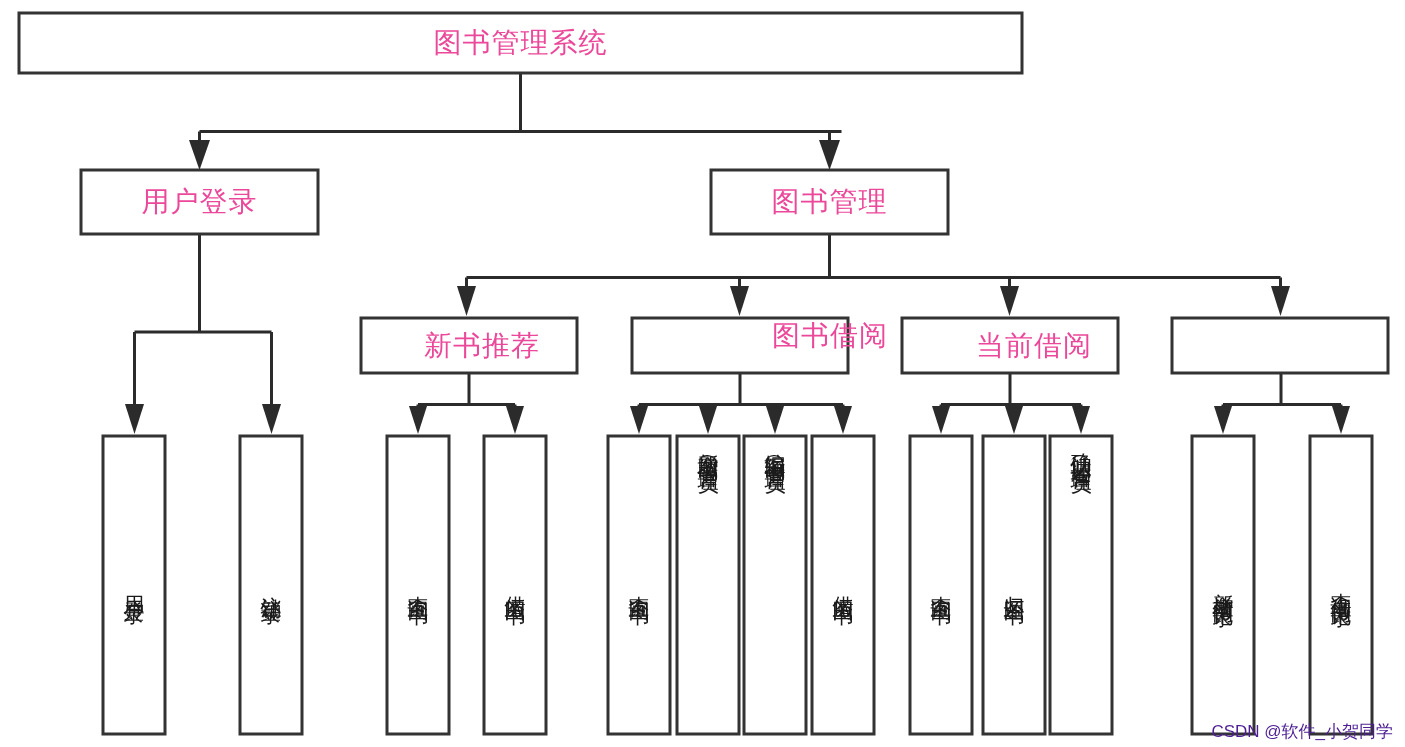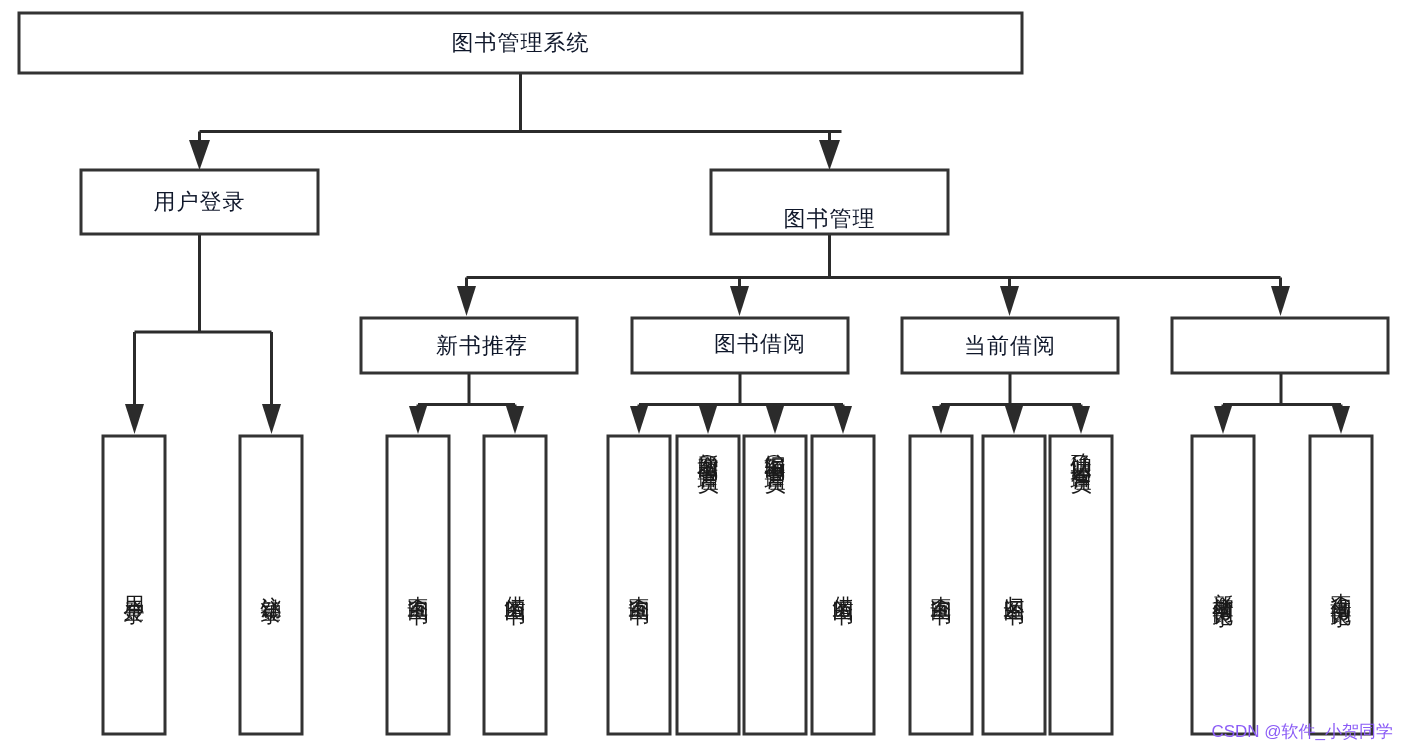--- a/index.html
+++ b/index.html
@@ -41,21 +41,21 @@
   .arrow-head {
     fill: #2b2b2b;
     stroke: none;
   }
   .watermark-text {
     position: absolute;
     right: 12px;
     bottom: 4px;
     font-family: "Liberation Sans", "DejaVu Sans", sans-serif;
     font-size: 17px;
-    color: #8b5cf6;
+    color: #4c1d95;
     white-space: nowrap;
     pointer-events: none;
   }
   .vlabel-wrap {
     position: absolute;
     display: flex;
     align-items: center;
     justify-content: center;
     pointer-events: none;
   }
@@ -71,22 +71,22 @@
   }
   .hlabel-wrap {
     position: absolute;
     display: flex;
     align-items: center;
     justify-content: center;
     pointer-events: none;
   }
   .hlabel-inner {
     font-family: Liberation Sans, sans-serif;
-    font-size: 22px;
-    color: #0f172a;
+    font-size: 28px;
+    color: #ec4899;
     letter-spacing: 1px;
     white-space: nowrap;
   }
 </style>
 </head>
 <body>
 
 <div id="diagram-root">
 
   <svg id="flow-svg" viewBox="0 0 1405 747">
@@ -190,33 +190,33 @@
   </svg>
 
   <div class="hlabel-wrap" style="left:19px; top:13px; width:1003px; height:60px;">
     <span class="hlabel-inner">图书管理系统</span>
   </div>
 
   <div class="hlabel-wrap" style="left:81px; top:170px; width:237px; height:64px;">
     <span class="hlabel-inner">用户登录</span>
   </div>
 
-  <div class="hlabel-wrap" style="left:711px; top:170px; width:237px; height:64px;align-items:flex-end;">
+  <div class="hlabel-wrap" style="left:711px; top:170px; width:237px; height:64px;">
     <span class="hlabel-inner">图书管理</span>
   </div>
 
   <div class="hlabel-wrap" style="left:361px; top:318px; width:216px; height:55px;margin-left:13px;">
     <span class="hlabel-inner">新书推荐</span>
   </div>
 
-  <div class="hlabel-wrap" style="left:632px; top:316px; width:256px; height:55px;">
+  <div class="hlabel-wrap" style="left:632px; top:308px; width:256px; height:55px;justify-content:flex-end;">
     <span class="hlabel-inner">图书借阅</span>
   </div>
 
-  <div class="hlabel-wrap" style="left:902px; top:318px; width:216px; height:55px;">
+  <div class="hlabel-wrap" style="left:902px; top:318px; width:216px; height:55px;padding-left:24px;">
     <span class="hlabel-inner">当前借阅</span>
   </div>
 
 
   <div class="vlabel-wrap" style="left:103px; top:436px; width:62px; height:298px;">
     <span class="vlabel-inner">用户登录</span>
   </div>
 
   <div class="vlabel-wrap" style="left:240px; top:436px; width:62px; height:298px;">
     <span class="vlabel-inner">注销登录</span>

